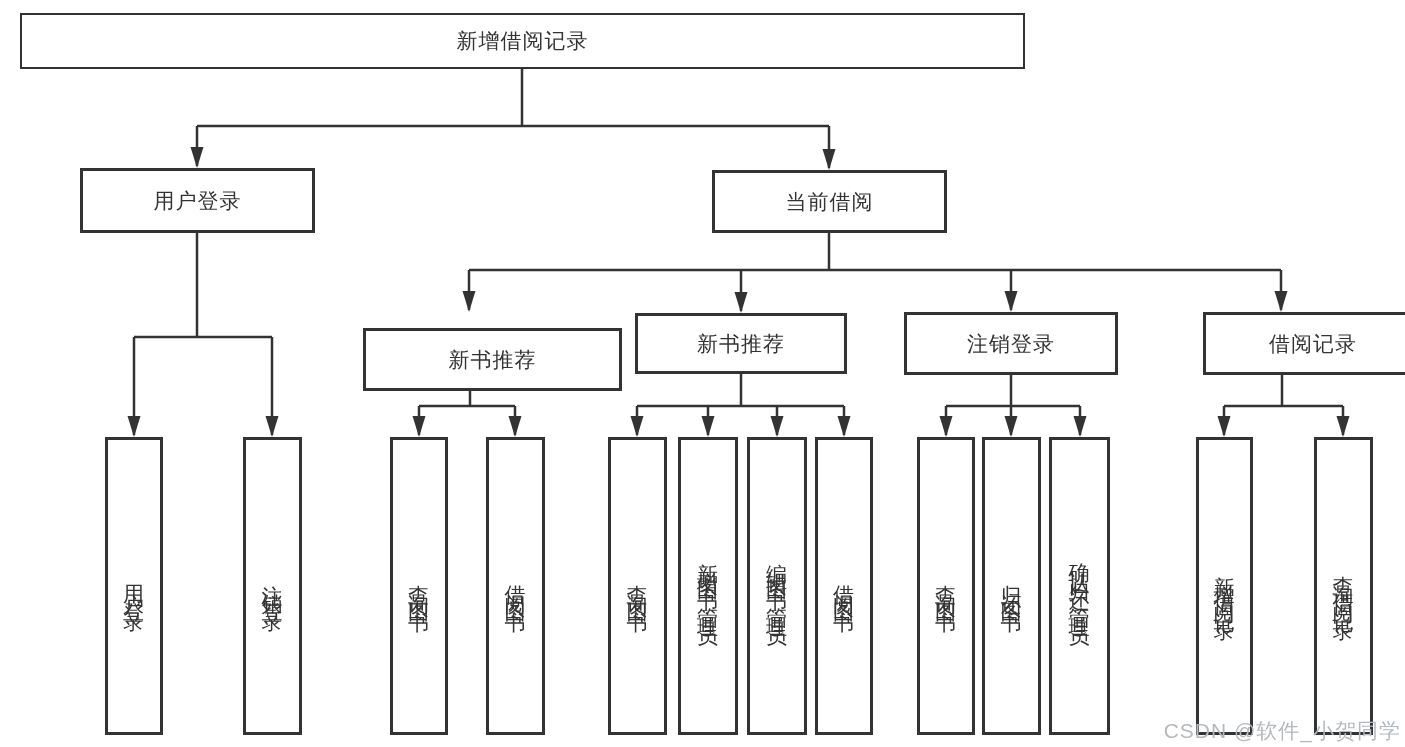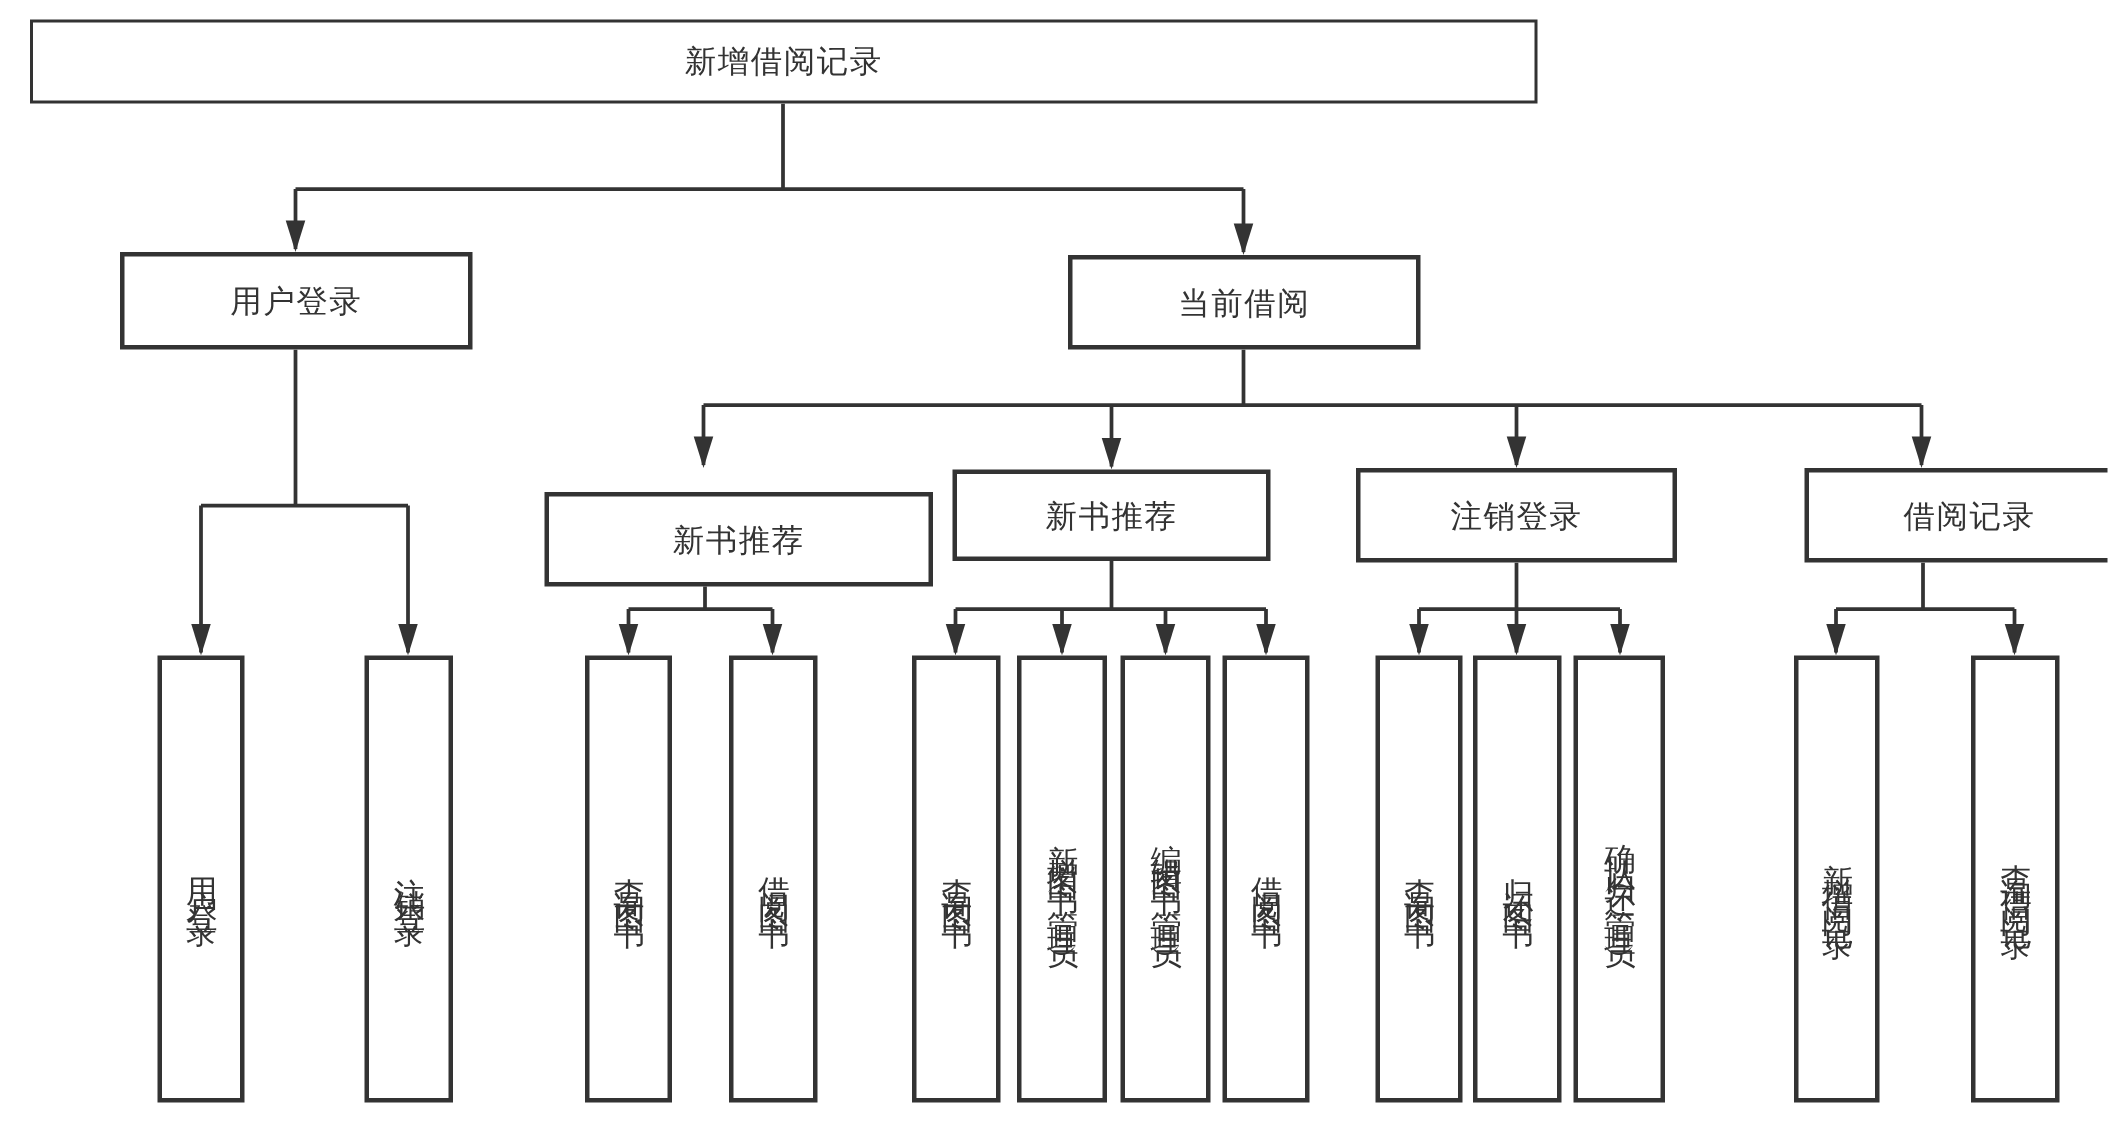--- a/index.html
+++ b/index.html
@@ -175,13 +175,14 @@
       <div class="node" style="left: 1049px; top: 437px; width: 61px; height: 298px;">
         <span class="vtext">确认归还（管理员）</span>
       </div>
       <div class="node" style="left: 1196px; top: 437px; width: 57px; height: 298px;">
         <span class="vtext">新增借阅记录</span>
       </div>
       <div class="node" style="left: 1314px; top: 437px; width: 59px; height: 298px;">
         <span class="vtext">查询借阅记录</span>
       </div>
     </div>
+  <span class="watermark">CSDN @软件_小贺同学</span>
 </div>
 
 </body></html>

